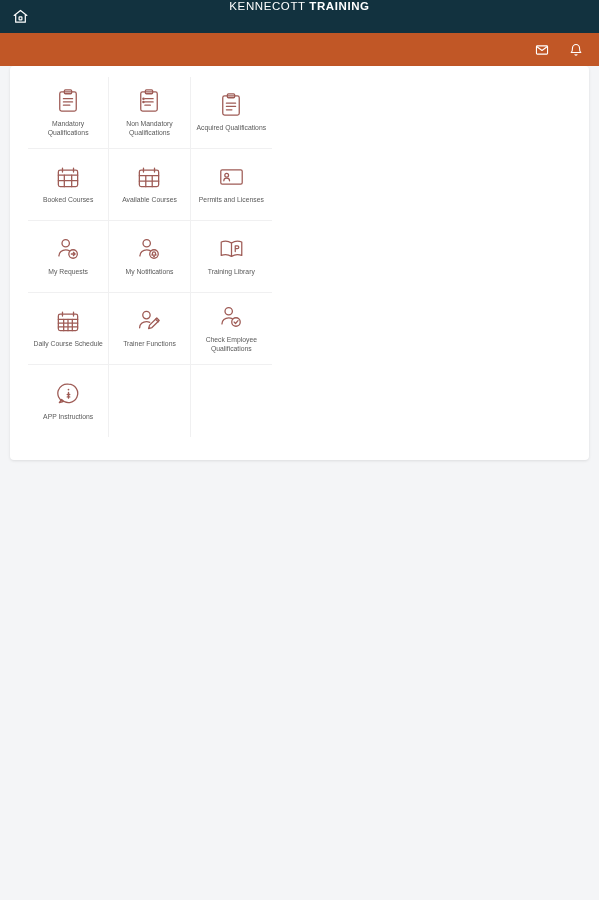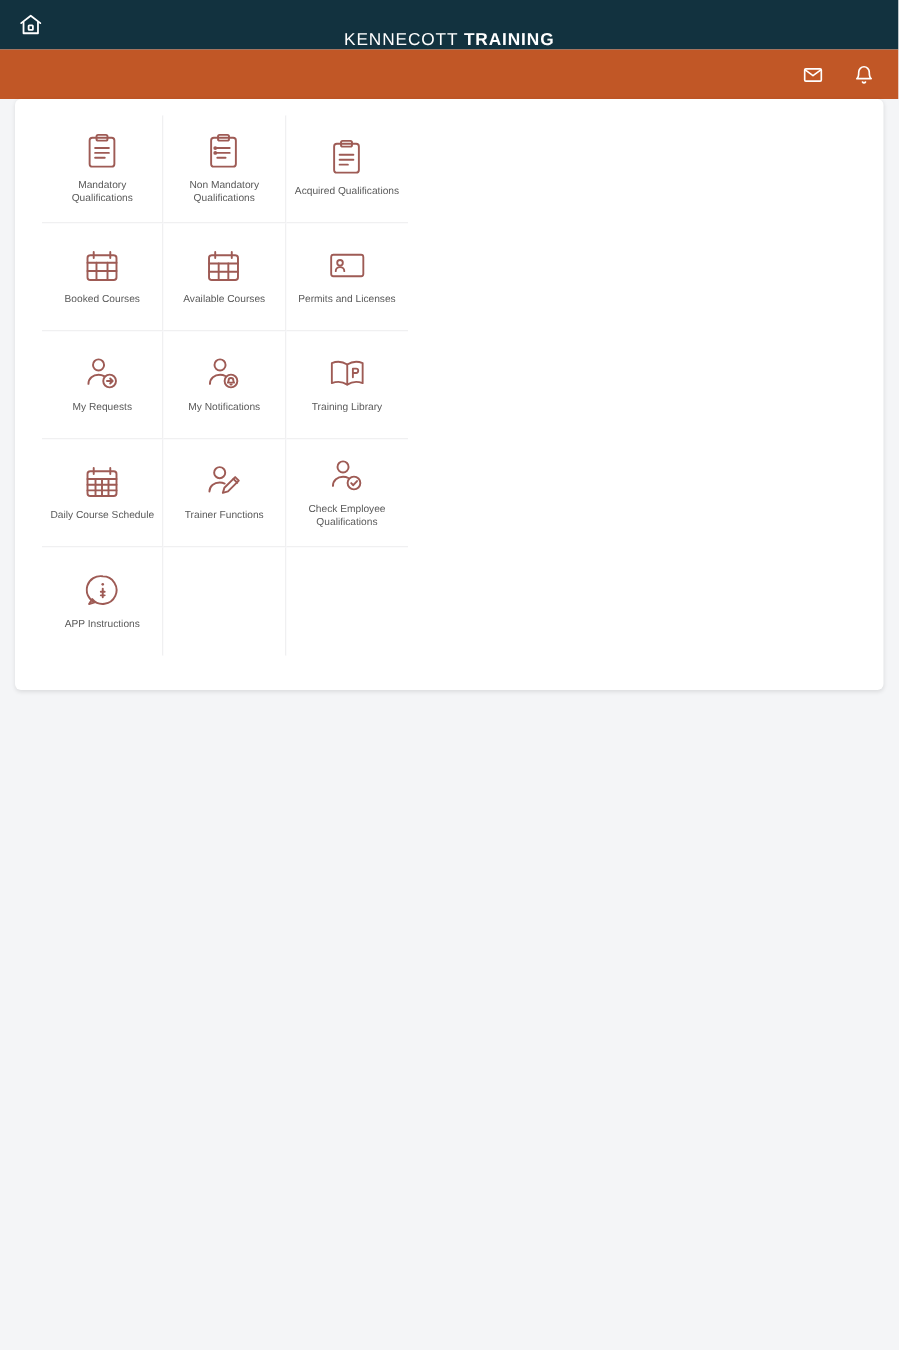--- a/index.html
+++ b/index.html
@@ -13,21 +13,21 @@
     font-family: "Liberation Sans", sans-serif;
     overflow: hidden;
   }
 
   
   .topbar {
     position: relative;
     height: 33px;
     background: #12323f;
     display: flex;
-    align-items: flex-end;
+    align-items: flex-start;
     justify-content: center;
   }
   .topbar .home-btn {
     position: absolute;
     left: 9px;
     top: 50%;
     transform: translateY(-50%);
     width: 22px;
     height: 22px;
     display: flex;

